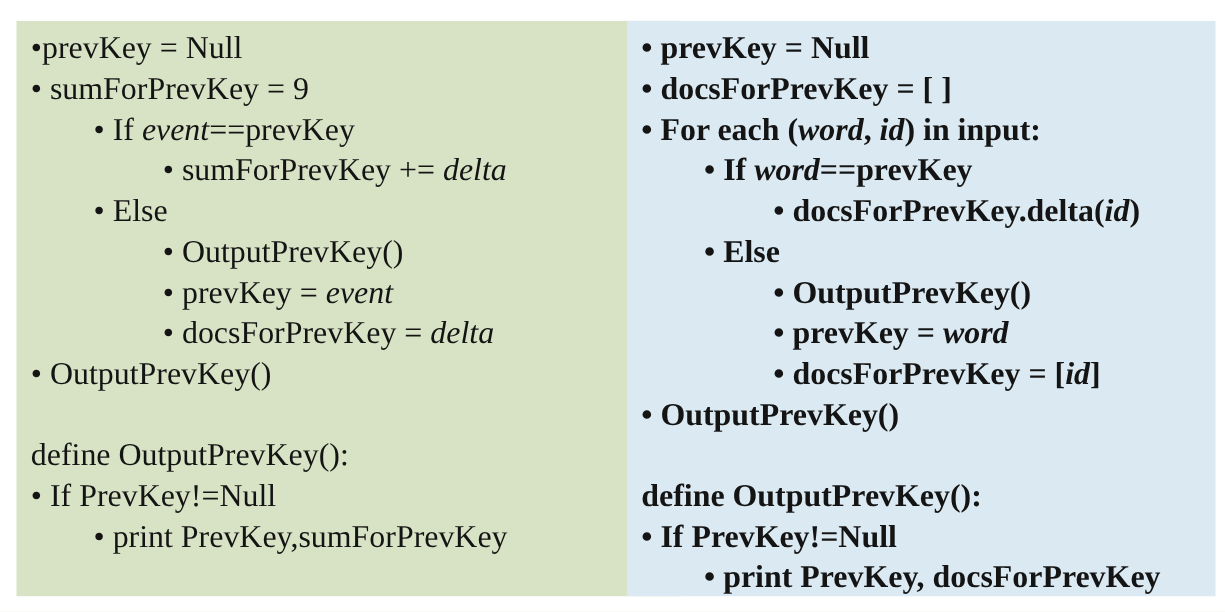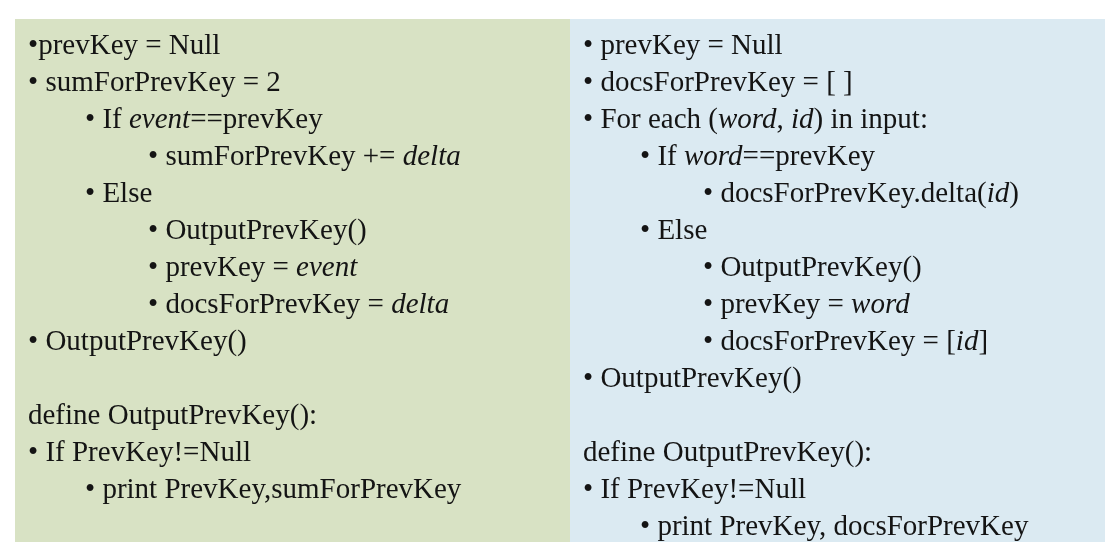--- a/index.html
+++ b/index.html
@@ -16,42 +16,42 @@
     overflow: hidden;
   }
   .panel {
     position: absolute;
     top: 19px;
     height: 523px;
     box-sizing: border-box;
     padding: 7px 10px 0 13px;
   }
   .panel-left  { left: 15px;  width: 604px; }
-  .panel-right { left: 570px; width: 535px; }
+  .panel-right { left: 570px; width: 535px; font-weight: bold; }
   .code-line {
     font-size: 29px;
     line-height: 37px;
     height: 37px;
     color: #141414;
     white-space: nowrap;
   }
   .blank-line { height: 37px; }
   .indent-0 { padding-left: 0; }
   .indent-1 { padding-left: 57px; }
   .indent-2 { padding-left: 120px; }
   .bullet { letter-spacing: 0; }
   em { font-style: italic; }
 </style>
 </head>
 <body>
 
 <div class="stage">
   <div class="panel panel-left" style="background: rgb(216, 226, 196);">
       <div class="code-line indent-0" style="color: rgb(20, 20, 20);"><span class="bullet">•</span><span>prevKey = Null</span></div>
-      <div class="code-line indent-0" style="color: rgb(20, 20, 20);"><span class="bullet">• </span><span>sumForPrevKey = 2</span></div>
+      <div class="code-line indent-0" style="color: rgb(20, 20, 20);"><span class="bullet">• </span><span>sumForPrevKey = 9</span></div>
       <div class="code-line indent-1" style="color: rgb(20, 20, 20);"><span class="bullet">• </span><span>If </span><em>event</em><span>==prevKey</span></div>
       <div class="code-line indent-2" style="color: rgb(20, 20, 20);"><span class="bullet">• </span><span>sumForPrevKey += </span><em>delta</em></div>
       <div class="code-line indent-1" style="color: rgb(20, 20, 20);"><span class="bullet">• </span><span>Else</span></div>
       <div class="code-line indent-2" style="color: rgb(20, 20, 20);"><span class="bullet">• </span><span>OutputPrevKey()</span></div>
       <div class="code-line indent-2" style="color: rgb(20, 20, 20);"><span class="bullet">• </span><span>prevKey = </span><em>event</em></div>
       <div class="code-line indent-2" style="color: rgb(20, 20, 20);"><span class="bullet">• </span><span>docsForPrevKey = </span><em>delta</em></div>
       <div class="code-line indent-0" style="color: rgb(20, 20, 20);"><span class="bullet">• </span><span>OutputPrevKey()</span></div>
       <div class="blank-line"></div>
       <div class="code-line indent-0" style="color: rgb(20, 20, 20);"><span>define OutputPrevKey():</span></div>
       <div class="code-line indent-0" style="color: rgb(20, 20, 20);"><span class="bullet">• </span><span>If PrevKey!=Null</span></div>

